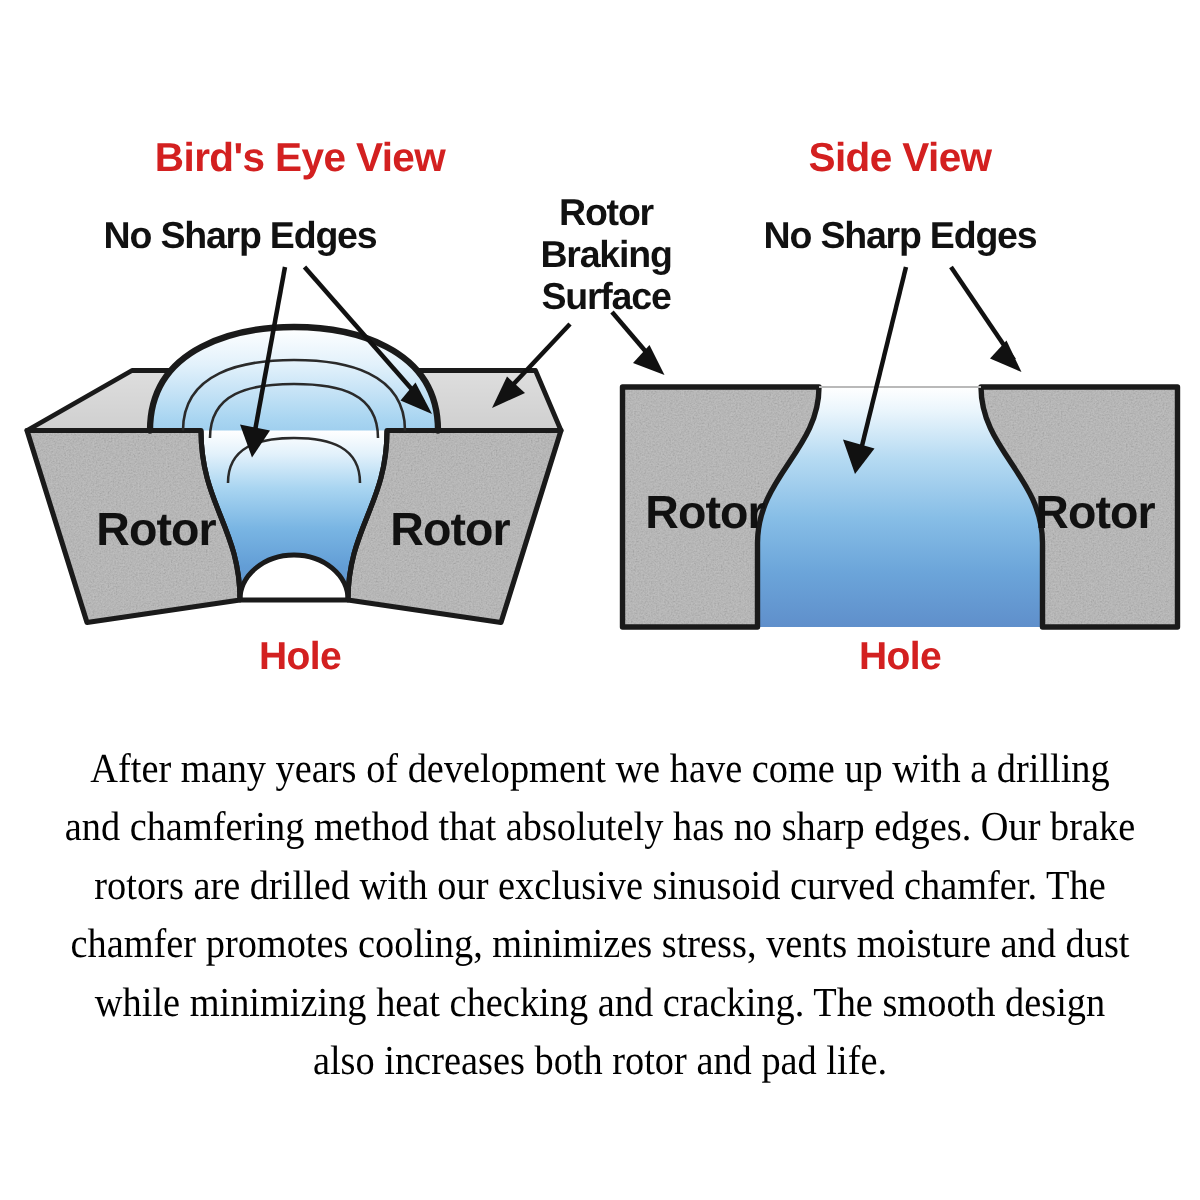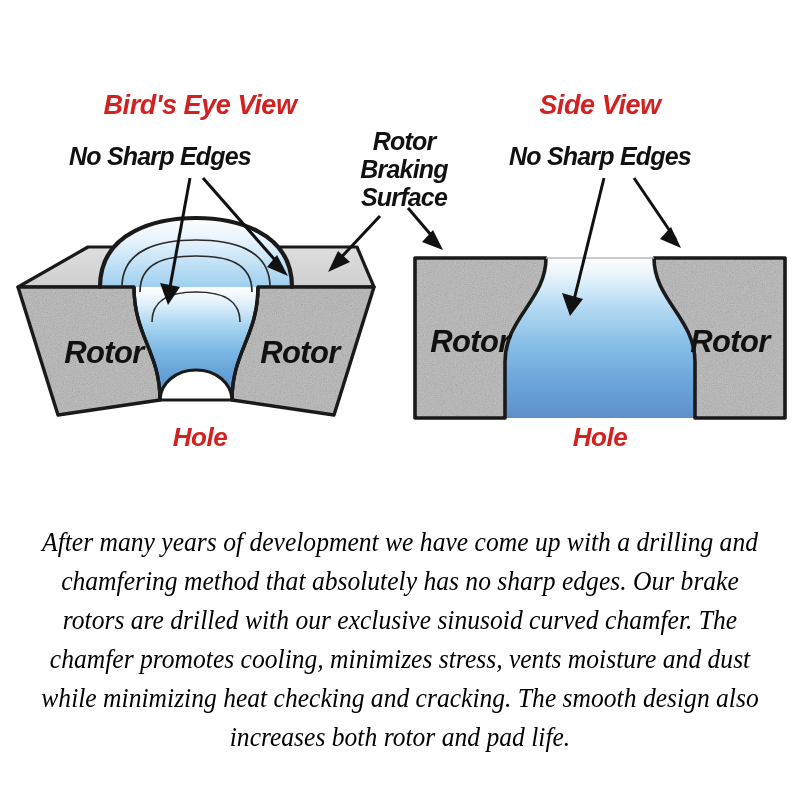--- a/index.html
+++ b/index.html
@@ -13,21 +13,20 @@
     height: 800px;
     overflow: hidden;
     font-family: "Liberation Sans", sans-serif;
     color: #000000;
   }
   #page {
     position: relative;
     width: 800px;
     height: 800px;
     background: #ffffff;
-    font-style: italic;
   }
 
   
   #diagram-area {
     position: absolute;
     left: 0;
     top: 0;
     width: 800px;
     height: 500px;
   }
@@ -69,21 +68,21 @@
   }
 
   
   #body-copy {
     position: absolute;
     left: 0;
     top: 520;
     width: 800px;
   }
   #body-copy {
-    top: 522px;
+    top: 492px;
   }
   #paragraph {
     margin: 0;
     padding: 0 14px;
     text-align: center;
     font-family: "Liberation Serif", serif;
     font-size: 27.5px;
     line-height: 39px;
     color: #000000;
     transform: scaleX(0.93);

